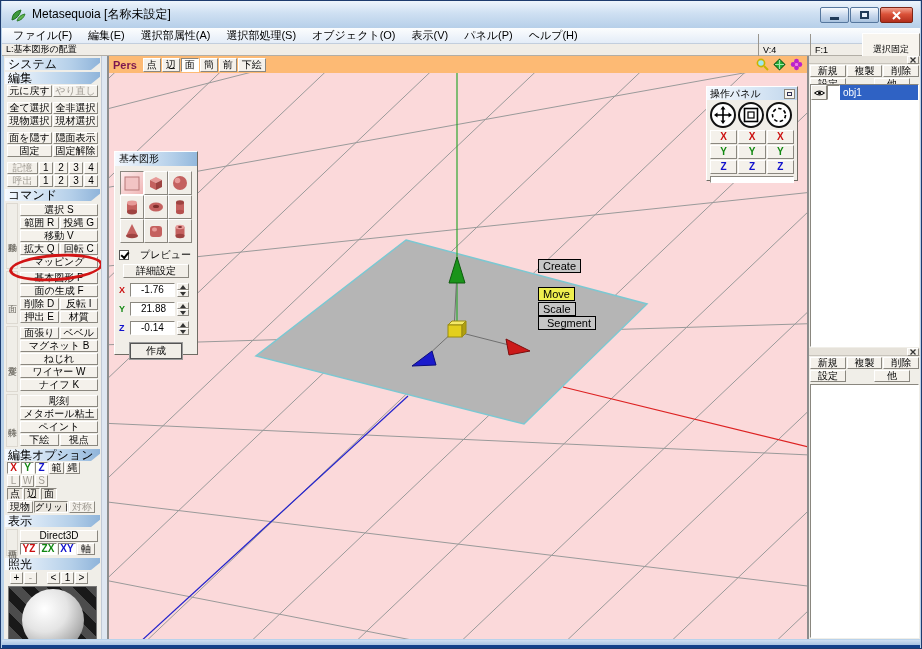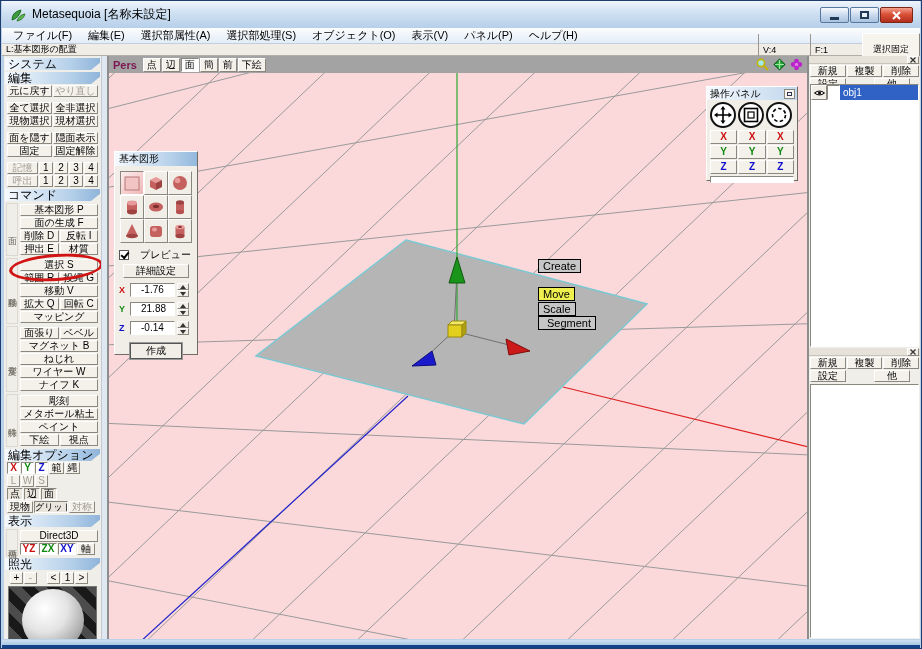--- a/index.html
+++ b/index.html
@@ -54,21 +54,21 @@
   .small-b{flex:none;width:13px;}
   .sphbox{margin:2px 4px;height:66px;position:relative;border:1px solid #777;
     background:repeating-linear-gradient(45deg,#191919 0 9px,#4c4c4c 9px 18px);}
   .sph{position:absolute;left:13px;top:2px;width:62px;height:62px;border-radius:50%;
     background:radial-gradient(circle at 36% 32%,#fff,#e4e4e4 40%,#b2b2b2 68%,#7c7c7c 92%);}
   .cbrow{display:flex;align-items:center;margin:2px 4px;height:12px;gap:8px;}
   .cb{width:10px;height:10px;background:#fff;border:1px solid #555;position:relative;margin-right:3px;}
   .cb.checked::after{content:"";position:absolute;left:1px;top:1px;width:6px;height:3px;
     border-left:2px solid #000;border-bottom:2px solid #000;transform:rotate(-50deg);}
   
-  .vp{position:absolute;left:106px;top:55px;width:700px;bottom:9px;background:#a3a3a3;
+  .vp{position:absolute;left:106px;top:55px;width:700px;bottom:9px;background:#fdba74;
     border-left:2px solid #8d8d8d;}
   .vptoolbar{height:17px;display:flex;align-items:center;font-size:10px;padding-left:4px;gap:1px;}
   .pers{color:#7c1650;font-weight:bold;font-size:11px;margin-right:5px;}
   .tbtn{width:18px;height:14px;background:#f4f1eb;border:1px solid;border-color:#fff #8a877f #8a877f #fff;
     text-align:center;line-height:12px;}
   .tbtn.on{background:#fff;border-color:#8a877f #fff #fff #8a877f;}
   .tbtn.wide{width:28px;}
   .tbspacer{flex:1;}
   .tbicons{display:flex;gap:4px;margin-right:4px;}
   .vpcanvas{position:absolute;left:0;top:17px;right:0;bottom:0;background:#fbd9da;overflow:hidden;}
@@ -220,59 +220,59 @@
       <span class="b dis" style="flex:2.4">呼出</span>
       <span class="b">1</span>
       <span class="b">2</span>
       <span class="b">3</span>
       <span class="b">4</span>
     </div>
 
     <div class="hdr">コマンド</div>
 
     <div class="grp">
+      <span class="glab">移動</span>
+      <div class="gbtns">
+        <div class="r">
+            <span class="b">選択 S</span>
+          </div>
+        <div class="r">
+          <span class="b">範囲 R</span>
+          <span class="b">投縄 G</span>
+        </div>
+        <div class="r">
+            <span class="b">移動 V</span>
+          </div>
+        <div class="r">
+          <span class="b">拡大 Q</span>
+          <span class="b">回転 C</span>
+        </div>
+        <div class="r">
+            <span class="b">マッピング</span>
+          </div>
+      </div>
+    </div>
+
+    <div class="grp">
       <span class="glab">面</span>
       <div class="gbtns">
         <div class="r">
             <span class="b">基本図形 P</span>
           </div>
         <div class="r">
             <span class="b">面の生成 F</span>
           </div>
         <div class="r">
           <span class="b">削除 D</span>
           <span class="b">反転 I</span>
         </div>
         <div class="r">
           <span class="b">押出 E</span>
           <span class="b">材質</span>
         </div>
-      </div>
-    </div>
-
-    <div class="grp">
-      <span class="glab">移動</span>
-      <div class="gbtns">
-        <div class="r">
-            <span class="b">選択 S</span>
-          </div>
-        <div class="r">
-          <span class="b">範囲 R</span>
-          <span class="b">投縄 G</span>
-        </div>
-        <div class="r">
-            <span class="b">移動 V</span>
-          </div>
-        <div class="r">
-          <span class="b">拡大 Q</span>
-          <span class="b">回転 C</span>
-        </div>
-        <div class="r">
-            <span class="b">マッピング</span>
-          </div>
       </div>
     </div>
 
     <div class="grp">
       <span class="glab">変形</span>
       <div class="gbtns">
         <div class="r">
           <span class="b">面張り</span>
           <span class="b">ベベル</span>
         </div>

